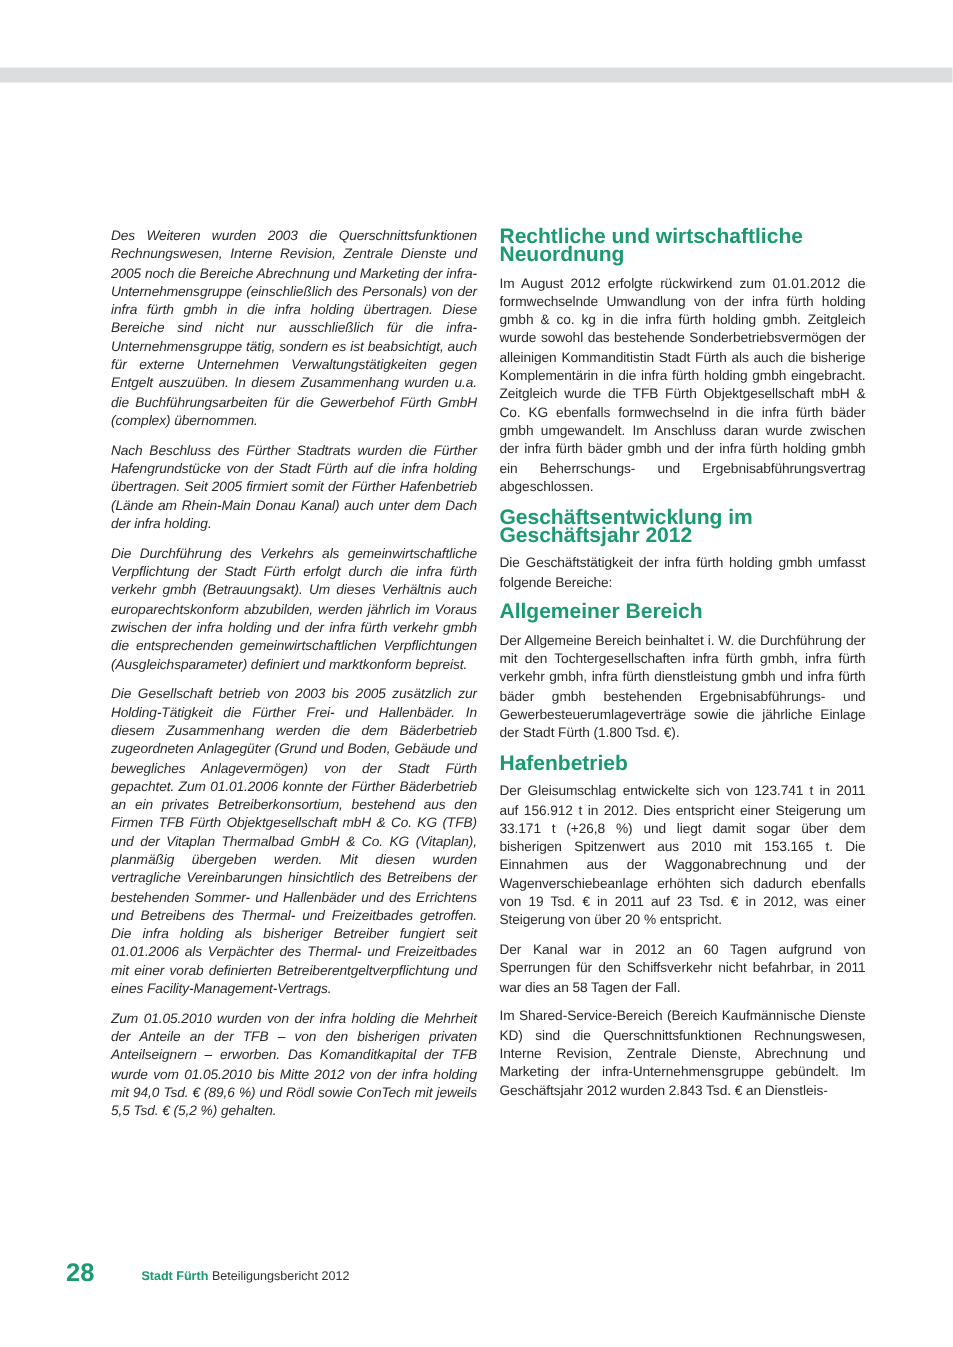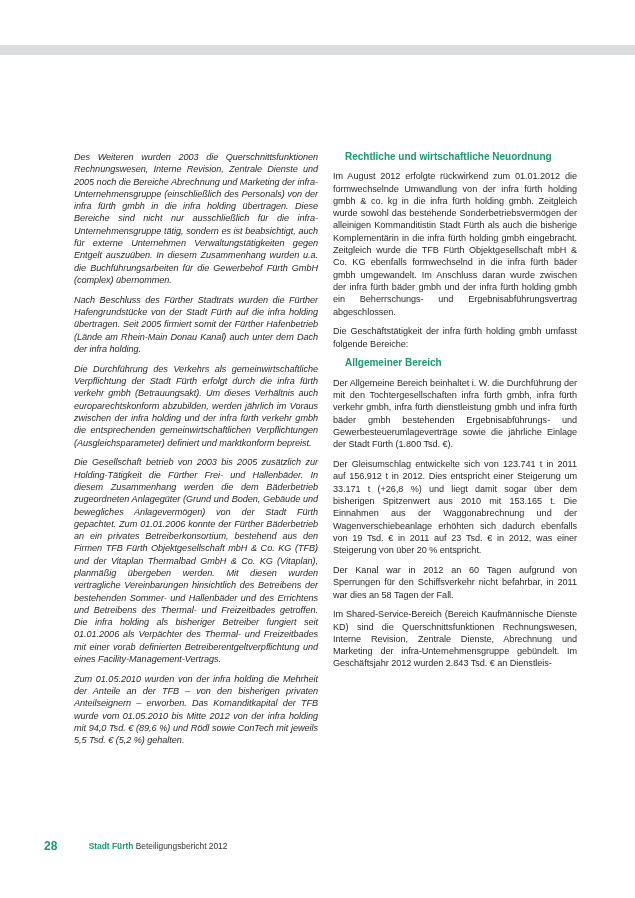--- a/index.html
+++ b/index.html
@@ -4,48 +4,50 @@
 <style>
   html, body { margin:0; padding:0; background:#ffffff; }
   body { width:635px; height:898px; position:relative; overflow:hidden;
          font-family:"Liberation Sans", sans-serif; color:#2a2a2a; }
   .top-band { position:absolute; left:0; top:45px; width:635px; height:10px; background:#dcdddf; }
   .col { position:absolute; top:151px; width:244px; font-size:9.15px; line-height:12.3px;
          text-align:justify; hyphens:manual; letter-spacing:-0.05px; }
   .col.left { left:74px;font-style:italic; }
   .col.right { left:333px; }
   .col p { margin:0 0 7.5px 0; }
-  .col h3 { margin:0 0 7px 12px; font-size:10px; line-height:12.3px; font-weight:bold;
+  .col h3 { margin:0 0 7px 0; font-size:14px; line-height:12.3px; font-weight:bold;
             color:#1a9a6e; text-align:left; letter-spacing:0; }
   .footer { position:absolute; top:839px; left:44px; font-size:8.4px; color:#333; white-space:nowrap; }
-  .footer .page-number { font-size:12px; font-weight:bold; color:#1a9a6e; margin-right:14px; vertical-align:-1px; }
+  .footer .page-number { font-size:17px; font-weight:bold; color:#1a9a6e; margin-right:14px; vertical-align:-1px; }
   .footer .brand { color:#1a9a6e; font-weight:bold;margin-left:15px; }
 </style>
 </head>
 <body>
 
 <div class="top-band"></div>
 
 <div class="col left">
   <p>Des Weiteren wurden 2003 die Querschnittsfunktionen Rechnungswesen, Interne Revision, Zentrale Dienste und 2005 noch die Bereiche Abrechnung und Marketing der infra-Unternehmensgruppe (einschließlich des Personals) von der infra fürth gmbh in die infra holding übertragen. Diese Bereiche sind nicht nur ausschließlich für die infra-Unternehmensgruppe tätig, sondern es ist beabsichtigt, auch für externe Unternehmen Verwaltungstätigkeiten gegen Entgelt auszuüben. In diesem Zusammenhang wurden u.a. die Buchführungsarbeiten für die Gewerbehof Fürth GmbH (complex) übernommen.</p>
   <p>Nach Beschluss des Fürther Stadtrats wurden die Fürther Hafengrundstücke von der Stadt Fürth auf die infra holding übertragen. Seit 2005 firmiert somit der Fürther Hafenbetrieb (Lände am Rhein-Main Donau Kanal) auch unter dem Dach der infra holding.</p>
   <p>Die Durchführung des Verkehrs als gemeinwirtschaftliche Verpflichtung der Stadt Fürth erfolgt durch die infra fürth verkehr gmbh (Betrauungsakt). Um dieses Verhältnis auch europarechtskonform abzubilden, werden jährlich im Voraus zwischen der infra holding und der infra fürth verkehr gmbh die entsprechenden gemeinwirtschaftlichen Verpflichtungen (Ausgleichsparameter) definiert und marktkonform bepreist.</p>
   <p>Die Gesellschaft betrieb von 2003 bis 2005 zusätzlich zur Holding-Tätigkeit die Fürther Frei- und Hallenbäder. In diesem Zusammenhang werden die dem Bäderbetrieb zugeordneten Anlagegüter (Grund und Boden, Gebäude und bewegliches Anlagevermögen) von der Stadt Fürth gepachtet. Zum 01.01.2006 konnte der Fürther Bäderbetrieb an ein privates Betreiberkonsortium, bestehend aus den Firmen TFB Fürth Objektgesellschaft mbH &amp; Co. KG (TFB) und der Vitaplan Thermalbad GmbH &amp; Co. KG (Vitaplan), planmäßig übergeben werden. Mit diesen wurden vertragliche Vereinbarungen hinsichtlich des Betreibens der bestehenden Sommer- und Hallenbäder und des Errichtens und Betreibens des Thermal- und Freizeitbades getroffen. Die infra holding als bisheriger Betreiber fungiert seit 01.01.2006 als Verpächter des Thermal- und Freizeitbades mit einer vorab definierten Betreiberentgeltverpflichtung und eines Facility-Management-Vertrags.</p>
   <p>Zum 01.05.2010 wurden von der infra holding die Mehrheit der Anteile an der TFB – von den bisherigen privaten Anteilseignern – erworben. Das Komanditkapital der TFB wurde vom 01.05.2010 bis Mitte 2012 von der infra holding mit 94,0 Tsd. € (89,6 %) und Rödl sowie ConTech mit jeweils 5,5 Tsd. € (5,2 %) gehalten.</p>
 </div>
 
 <div class="col right">
   <h3>Rechtliche und wirtschaftliche Neuordnung</h3>
   <p>Im August 2012 erfolgte rückwirkend zum 01.01.2012 die formwechselnde Umwandlung von der infra fürth holding gmbh &amp; co. kg in die infra fürth holding gmbh. Zeitgleich wurde sowohl das bestehende Sonderbetriebsvermögen der alleinigen Kommanditistin Stadt Fürth als auch die bisherige Komplementärin in die infra fürth holding gmbh eingebracht. Zeitgleich wurde die TFB Fürth Objektgesellschaft mbH &amp; Co. KG ebenfalls formwechselnd in die infra fürth bäder gmbh umgewandelt. Im Anschluss daran wurde zwischen der infra fürth bäder gmbh und der infra fürth holding gmbh ein Beherrschungs- und Ergebnisabführungsvertrag abgeschlossen.</p>
 
+  <h3>Geschäftsentwicklung im Geschäftsjahr 2012</h3>
   <p>Die Geschäftstätigkeit der infra fürth holding gmbh umfasst folgende Bereiche:</p>
 
   <h3>Allgemeiner Bereich</h3>
   <p>Der Allgemeine Bereich beinhaltet i. W. die Durchführung der mit den Tochtergesellschaften infra fürth gmbh, infra fürth verkehr gmbh, infra fürth dienstleistung gmbh und infra fürth bäder gmbh bestehenden Ergebnisabführungs- und Gewerbesteuerumlageverträge sowie die jährliche Einlage der Stadt Fürth (1.800 Tsd. €).</p>
 
+  <h3>Hafenbetrieb</h3>
   <p>Der Gleisumschlag entwickelte sich von 123.741 t in 2011 auf 156.912 t in 2012. Dies entspricht einer Steigerung um 33.171 t (+26,8 %) und liegt damit sogar über dem bisherigen Spitzenwert aus 2010 mit 153.165 t. Die Einnahmen aus der Waggonabrechnung und der Wagenverschiebeanlage erhöhten sich dadurch ebenfalls von 19 Tsd. € in 2011 auf 23 Tsd. € in 2012, was einer Steigerung von über 20 % entspricht.</p>
   <p>Der Kanal war in 2012 an 60 Tagen aufgrund von Sperrungen für den Schiffsverkehr nicht befahrbar, in 2011 war dies an 58 Tagen der Fall.</p>
 
   <p>Im Shared-Service-Bereich (Bereich Kaufmännische Dienste KD) sind die Querschnittsfunktionen Rechnungswesen, Interne Revision, Zentrale Dienste, Abrechnung und Marketing der infra-Unternehmensgruppe gebündelt. Im Geschäftsjahr 2012 wurden 2.843 Tsd. € an Dienstleis-</p>
 </div>
 
 <div class="footer">
   <span class="page-number">28</span>
   <span class="brand">Stadt Fürth</span>
   <span>Beteiligungsbericht 2012</span>

